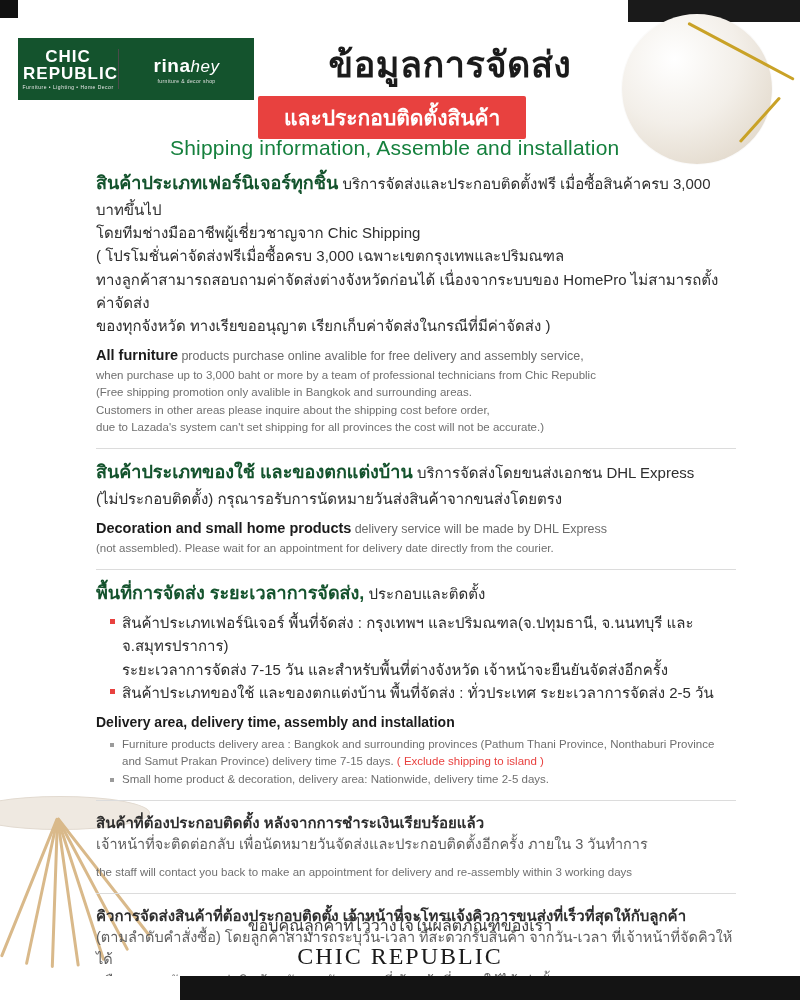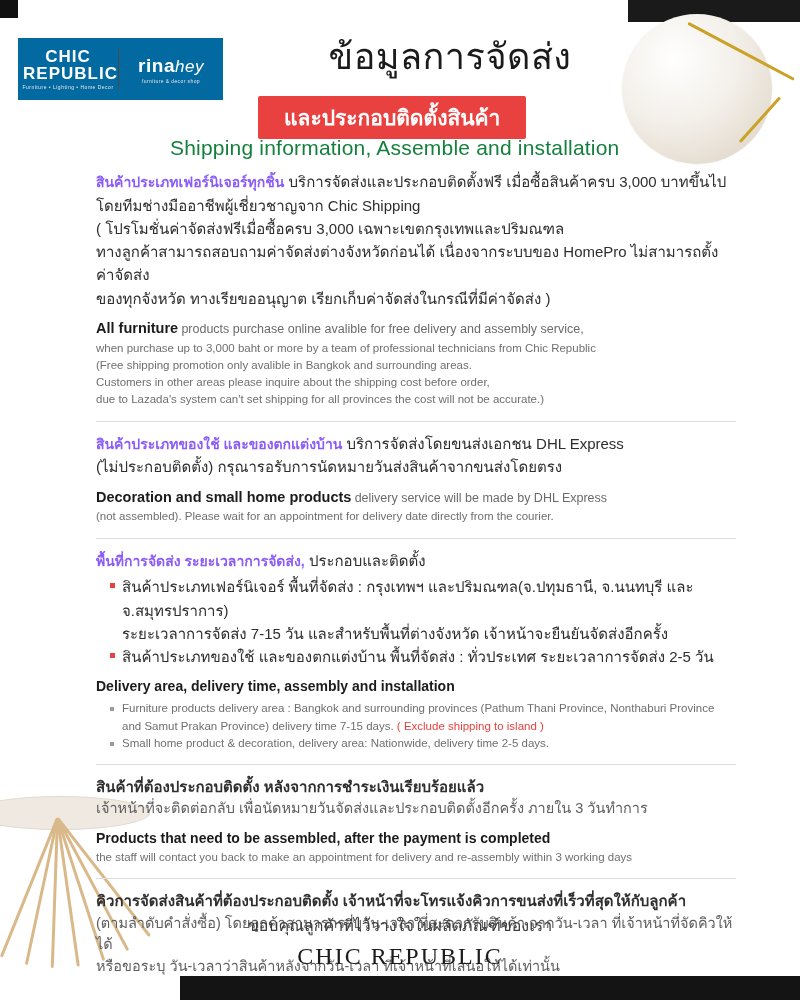--- a/index.html
+++ b/index.html
@@ -62,56 +62,56 @@
     background: #efe9e1; border: 1px solid #e2dad0;
   }
   .leg {
     position: absolute; top: 28px; left: 86px;
     width: 3px; height: 150px; background: #d9b98a;
     transform-origin: top center; border-radius: 2px;
   }
   
   .logo-box {
     position: absolute; left: 18px; top: 38px;
-    width: 205px; height: 62px; background: #0369a1; 
+    width: 236px; height: 62px; background: #14532d; 
     display: flex; align-items: center;
   }
   .logo-left {
     width: 100px; text-align: center; color: #fff; line-height: 1.05;
   }
   .logo-left .l1 { font-size: 17px; font-weight: bold; letter-spacing: 1px; }
   .logo-left .l2 { font-size: 17px; font-weight: bold; letter-spacing: 1px; text-align: right; }
   .logo-left .l3 { font-size: 5px; letter-spacing: .5px; margin-top: 2px; color:#e8e8e8; }
   .logo-div { width: 1px; height: 40px; background: #4a4a4a; }
   .logo-right { flex: 1; text-align: center; color: #fff; }
   .logo-right .r1 { font-size: 19px; font-weight: bold; letter-spacing: .5px; }
   .logo-right .r1 i { font-style: italic; font-weight: normal; font-size: 17px; }
   .logo-right .r2 { font-size: 5px; letter-spacing: .4px; color: #e4e4e4; margin-top: 1px; }
 
   .title-th {
-    position: absolute; left: 240px; top: 28px; width: 420px;
-    text-align: center; font-size: 36px; font-weight: normal; color: #1b1b1b;
+    position: absolute; left: 240px; top: 36px; width: 420px;
+    text-align: center; font-size: 36px; font-weight: bold; color: #1b1b1b;
     letter-spacing: .5px;
   }
   .title-pill {
     position: absolute; left: 258px; top: 96px;
     background: #e8413f; color: #fff; border-radius: 2px;
     padding: 5px 26px; font-size: 21px; font-weight: bold;
   }
   .title-en {
     position: absolute; left: 170px; top: 136px; width: 460px;
     text-align: left; font-size: 21px; color: #15803d; letter-spacing: .2px;
   }
 
   
   .content { position: absolute; left: 96px; top: 170px; width: 640px; }
   .sec { margin-bottom: 4px; }
   .hr { height: 1px; background: #dcdcdc; margin: 12px 0 10px 0; }
 
-  .th-head { font-size: 14px; color: #8b5cf6; font-weight: bold; display:inline; }
+  .th-head { font-size: 18px; color: #14532d; font-weight: bold; display:inline; }
   .th-sub  { font-size: 15px; color: #2e2e2e; display:inline; }
   .th-line { font-size: 15px; color: #2e2e2e; line-height: 1.55; }
   .th-line-gray { font-size: 14.5px; color: #5e5e5e; line-height: 1.5; }
 
   .en-head { font-size: 14.5px; color: #1b1b1b; font-weight: bold; display:inline; }
   .en-sub  { font-size: 12.5px; color: #6b6b6b; display:inline; }
   .en-line { font-size: 11.5px; color: #6f6f6f; line-height: 1.5; }
   .en-line-b { font-size: 14px; color: #1b1b1b; font-weight: bold; line-height: 1.5; }
 
   ul.bul { list-style: none; margin: 3px 0 0 14px; }
@@ -228,21 +228,20 @@
         <li class="en-line">Small home product &amp; decoration, delivery area: Nationwide, delivery time 2-5 days.</li>
       </ul>
     </div>
 
     <div class="hr"></div>
 
     <div class="sec">
       <div class="th-line th-head">สินค้าที่ต้องประกอบติดตั้ง หลังจากการชำระเงินเรียบร้อยแล้ว</div>
       <div class="th-line-gray">เจ้าหน้าที่จะติดต่อกลับ เพื่อนัดหมายวันจัดส่งและประกอบติดตั้งอีกครั้ง ภายใน 3 วันทำการ</div>
       <div style="height:8px"></div>
-      <div class="en-line-b">Products that need to be assembled, after the payment is completed</div>
       <div class="en-line">the staff will contact you back to make an appointment for delivery and re-assembly within 3 working days</div>
     </div>
 
     <div class="hr"></div>
 
     <div class="sec">
       <div class="th-line th-head">คิวการจัดส่งสินค้าที่ต้องประกอบติดตั้ง เจ้าหน้าที่จะโทรแจ้งคิวการขนส่งที่เร็วที่สุดให้กับลูกค้า</div>
       <div class="th-line-gray">(ตามลำดับคำสั่งซื้อ) โดยลูกค้าสามารถระบุวัน-เวลา ที่สะดวกรับสินค้า จากวัน-เวลา ที่เจ้าหน้าที่จัดคิวให้ได้</div>
       <div class="th-line-gray">หรือขอระบุ วัน-เวลาว่าสินค้าหลังจากวัน-เวลา ที่เจ้าหน้าที่เสนอให้ได้เท่านั้น</div>
       

